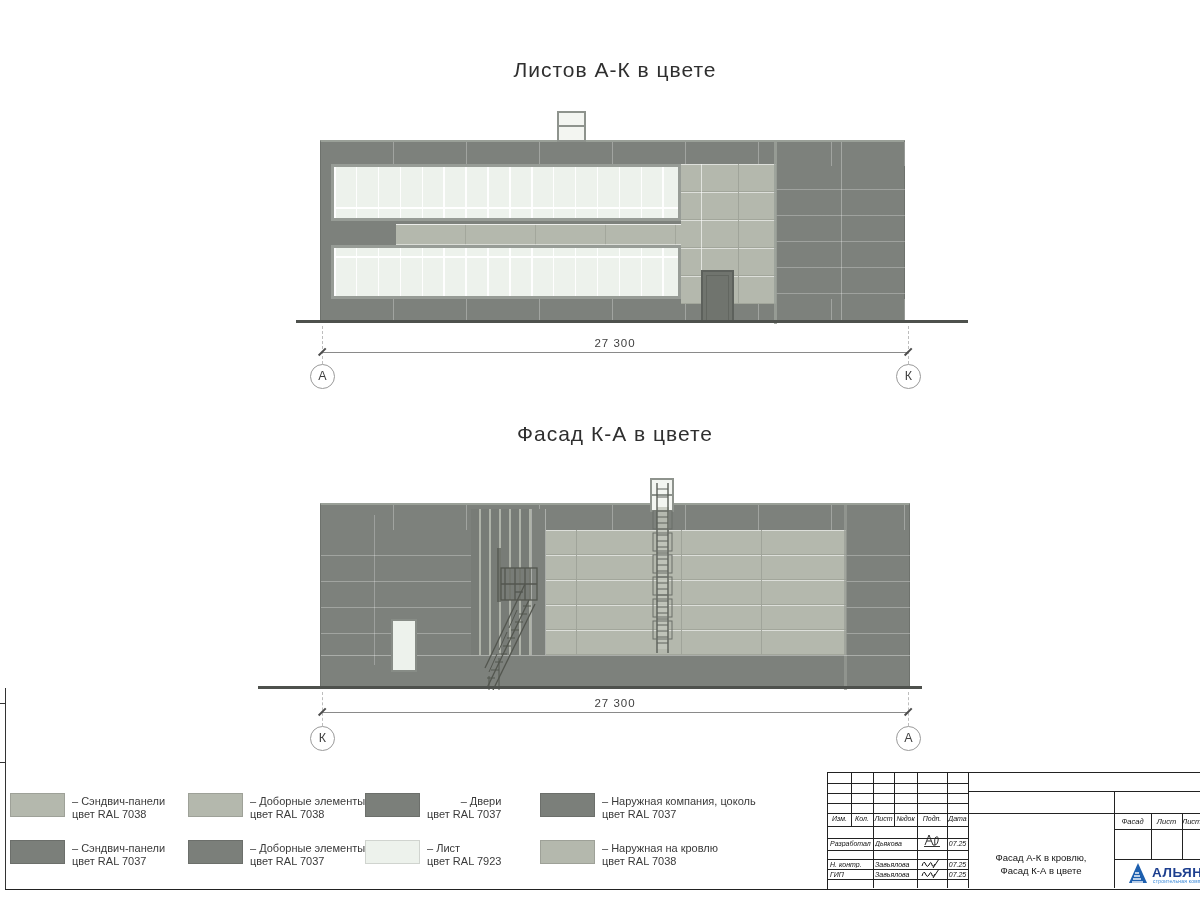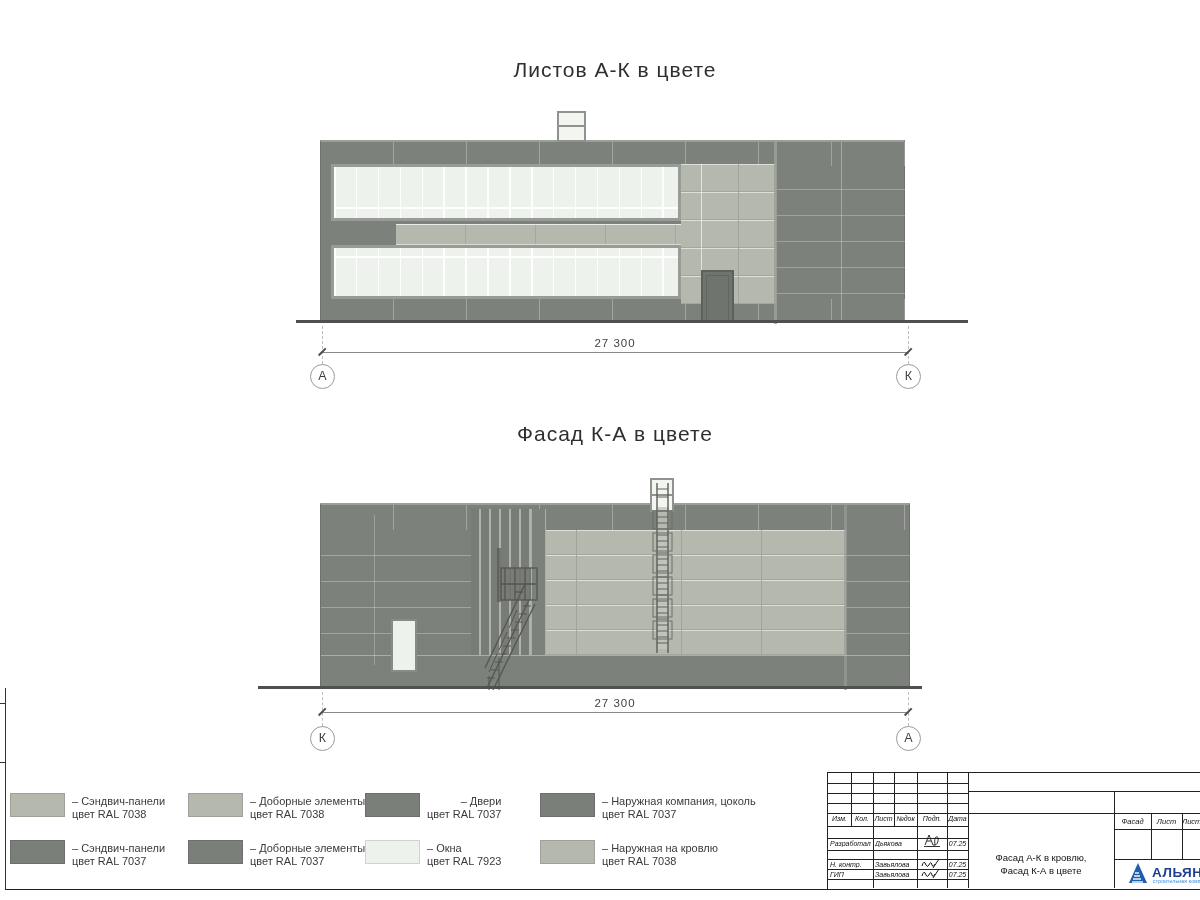--- a/index.html
+++ b/index.html
@@ -244,21 +244,21 @@
     </div>
 
   <div class="swatch" style="left: 365px; top: 793px; background-color: rgb(123, 127, 122);"></div>
   <div class="legtext" style="left:427px;top:795px;text-align:right;">
     <div>– Двери</div>
       <div>цвет RAL 7037</div>
     </div>
 
   <div class="swatch" style="left: 365px; top: 840px; background-color: rgb(237, 242, 236);"></div>
   <div class="legtext" style="left:427px;top:842px;">
-    <div>– Окна</div>
+    <div>– Лист</div>
       <div>цвет RAL 7923</div>
     </div>
 
   <div class="swatch" style="left: 540px; top: 793px; background-color: rgb(123, 127, 122);"></div>
   <div class="legtext" style="left:602px;top:795px;">
     <div>– Наружная компания, цоколь</div>
       <div>цвет RAL 7037</div>
     </div>
 
   <div class="swatch" style="left: 540px; top: 840px; background-color: rgb(180, 184, 173);"></div>

